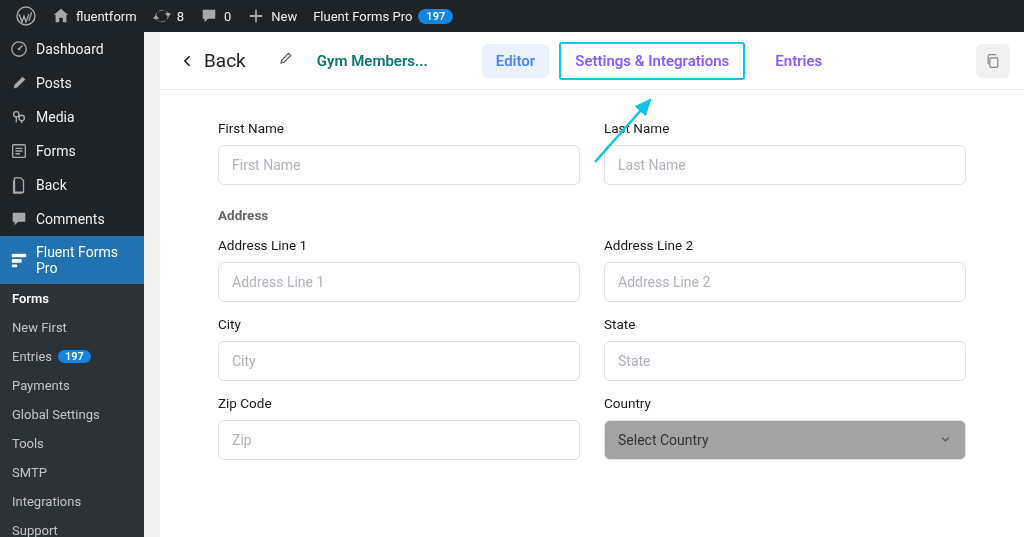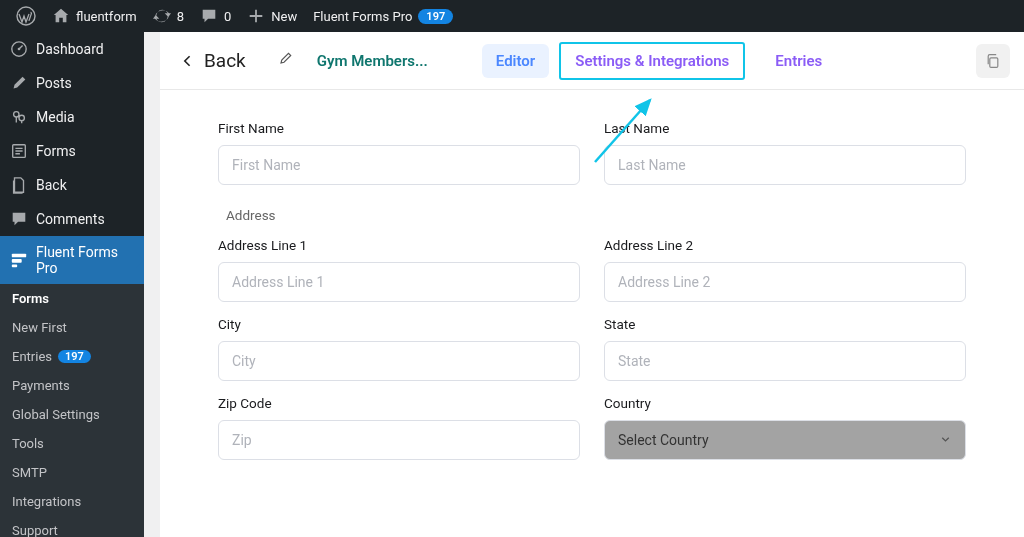--- a/index.html
+++ b/index.html
@@ -38,21 +38,21 @@
     .copy-btn svg { width: 16px; height: 16px; stroke: #888; fill: none; }
 
     
     .arrow-svg { position: absolute; top: 60px; left: 430px; width: 80px; height: 80px; pointer-events: none; }
 
     
     .form-area { padding: 30px 58px 20px 58px; }
     .row { display: flex; gap: 24px; margin-bottom: 14px; }
     .col { flex: 1; }
     .label { font-size: 13.5px; color: #1a1b1e; margin-bottom: 9px; display: block; }
-    .section-label { font-size: 13.5px; color: #666; font-weight: 400; margin: 22px 0 14px 8px; }
+    .section-label { font-size: 13.5px; color: #666; font-weight: 700; margin: 22px 0 14px 0; }
     .input { width: 100%; height: 40px; border: 1px solid #dcdfe6; border-radius: 6px; padding: 0 13px; font-size: 14px; color: #333; background: #fff; }
     .input::placeholder { color: #b0b3ba; }
     .select { appearance: none; background: #a3a3a3; cursor: pointer; }
     .select-wrap { position: relative; }
     .chevron { position: absolute; right: 14px; top: 50%; transform: translateY(-50%); pointer-events: none; }
     .chevron svg { width: 13px; height: 13px; stroke: #555; fill: none; stroke-width: 2; }
   </style>
 </head>
 <body>
 

